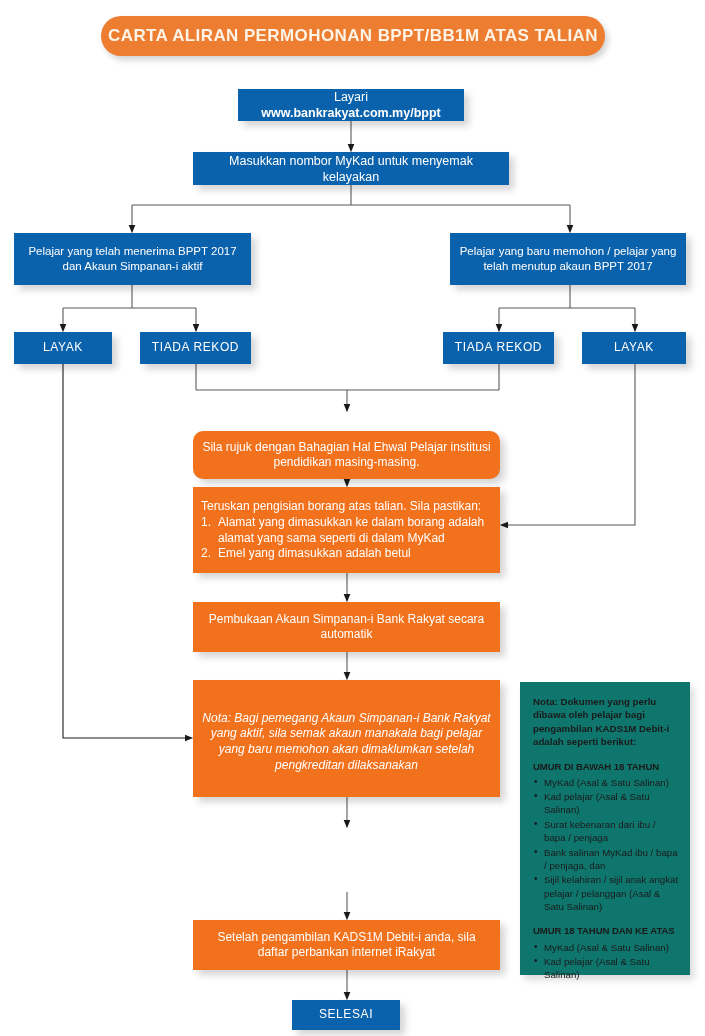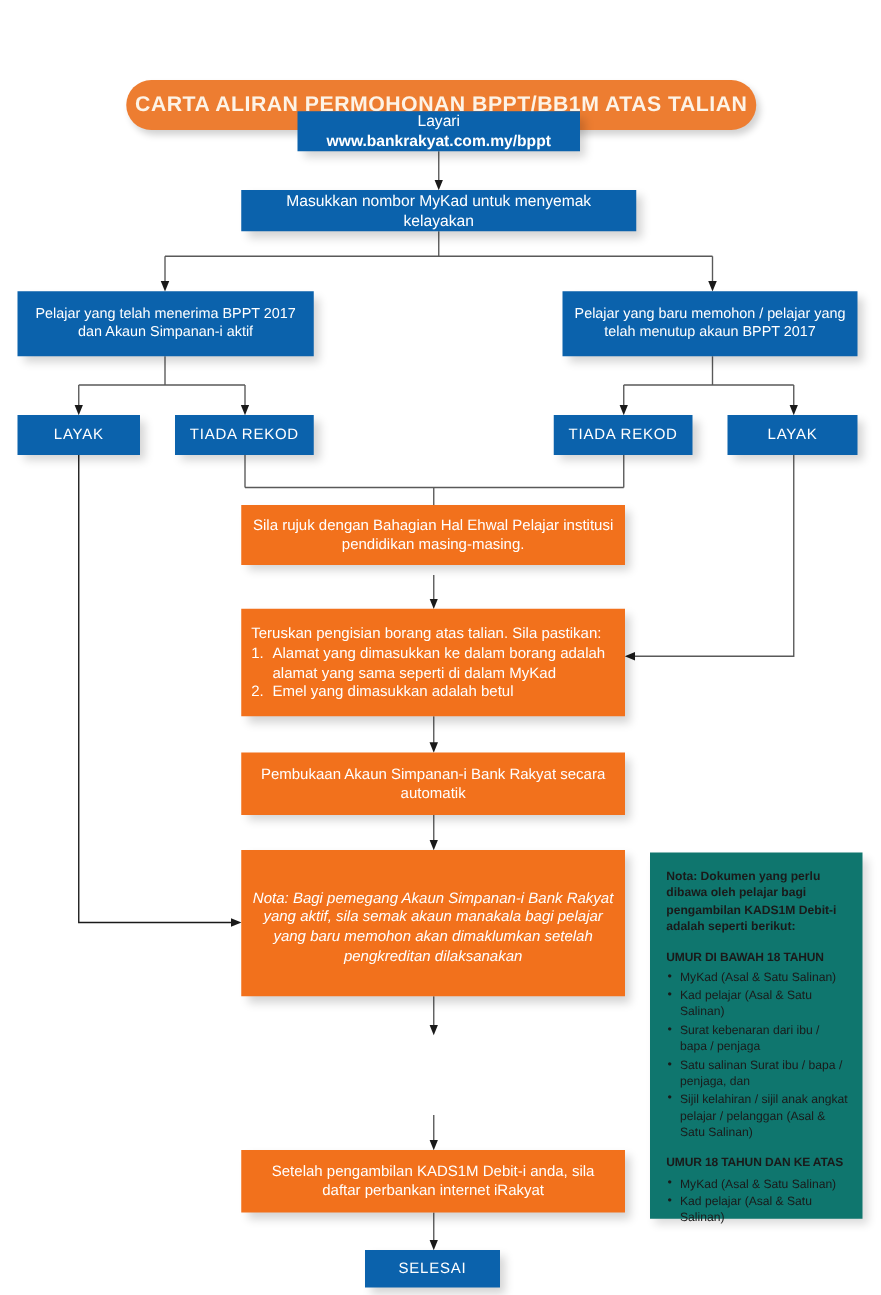--- a/index.html
+++ b/index.html
@@ -29,21 +29,20 @@
     border-radius: 20px;
     color: #FDF3E6;
     font-size: 17px;
     font-weight: bold;
     letter-spacing: 0.4px;
     display: flex;
     align-items: center;
     justify-content: center;
     box-shadow: 3px 4px 6px rgba(0,0,0,0.18);
     text-align: center;
-    margin-top: 48px;
   }
 
   
   .box {
     position: absolute;
     display: flex;
     align-items: center;
     justify-content: center;
     text-align: center;
     color: #ffffff;
@@ -65,21 +64,21 @@
   .b-step2 { left: 193px; top: 152px; width: 316px; height: 33px; font-size: 12.5px; }
 
   .b-cond-left  { left: 14px;  top: 233px; width: 237px; height: 52px; font-size: 11.5px; }
   .b-cond-right { left: 450px; top: 233px; width: 236px; height: 52px; font-size: 11.5px; }
 
   .b-layak-left  { left: 14px;  top: 332px; width: 98px;  height: 32px; font-size: 12px; letter-spacing: 0.6px; }
   .b-tiada-left  { left: 140px; top: 332px; width: 111px; height: 32px; font-size: 12px; letter-spacing: 0.6px; }
   .b-tiada-right { left: 443px; top: 332px; width: 111px; height: 32px; font-size: 12px; letter-spacing: 0.6px; }
   .b-layak-right { left: 582px; top: 332px; width: 104px; height: 32px; font-size: 12px; letter-spacing: 0.6px; }
 
-  .b-rujuk    { left: 193px; top: 404px; width: 307px; height: 48px;  font-size: 12px; }
+  .b-rujuk    { left: 193px; top: 431px; width: 307px; height: 48px;  font-size: 12px; border-radius: 10px; }
   .b-teruskan { left: 193px; top: 487px; width: 307px; height: 86px;  font-size: 12px; }
   .b-pembukaan{ left: 193px; top: 602px; width: 307px; height: 50px;  font-size: 12px; }
   .b-kredit   { left: 193px; top: 680px; width: 307px; height: 117px; font-size: 12px; }
   .b-setelah1 { left: 193px; top: 828px; width: 307px; height: 64px;  font-size: 12px; }
   .b-setelah2 { left: 193px; top: 920px; width: 307px; height: 50px;  font-size: 12px; }
   .b-selesai  { left: 292px; top: 1000px; width: 108px; height: 30px; font-size: 12px; letter-spacing: 0.6px; justify-content: flex-end; }
 
   
   .num-list {
     margin: 0;
@@ -283,21 +282,21 @@
   </div>
 
   <div class="note-card">
     <div class="note-intro">Nota: Dokumen yang perlu dibawa oleh pelajar bagi pengambilan KADS1M Debit-i adalah seperti berikut:</div>
 
     <div class="note-head">UMUR DI BAWAH 18 TAHUN</div>
     <ul class="note-ul">
       <li>MyKad (Asal &amp; Satu Salinan)</li>
       <li>Kad pelajar (Asal &amp; Satu Salinan)</li>
       <li>Surat kebenaran dari ibu / bapa / penjaga</li>
-      <li>Satu salinan Surat ibu / bapa / penjaga, dan</li>
+      <li>Bank salinan MyKad ibu / bapa / penjaga, dan</li>
       <li>Sijil kelahiran / sijil anak angkat pelajar / pelanggan (Asal &amp; Satu Salinan)</li>
     </ul>
 
     <div class="note-head">UMUR 18 TAHUN DAN KE ATAS</div>
     <ul class="note-ul">
       <li>MyKad (Asal &amp; Satu Salinan)</li>
       <li>Kad pelajar (Asal &amp; Satu Salinan)</li>
     </ul>
   </div>
 

